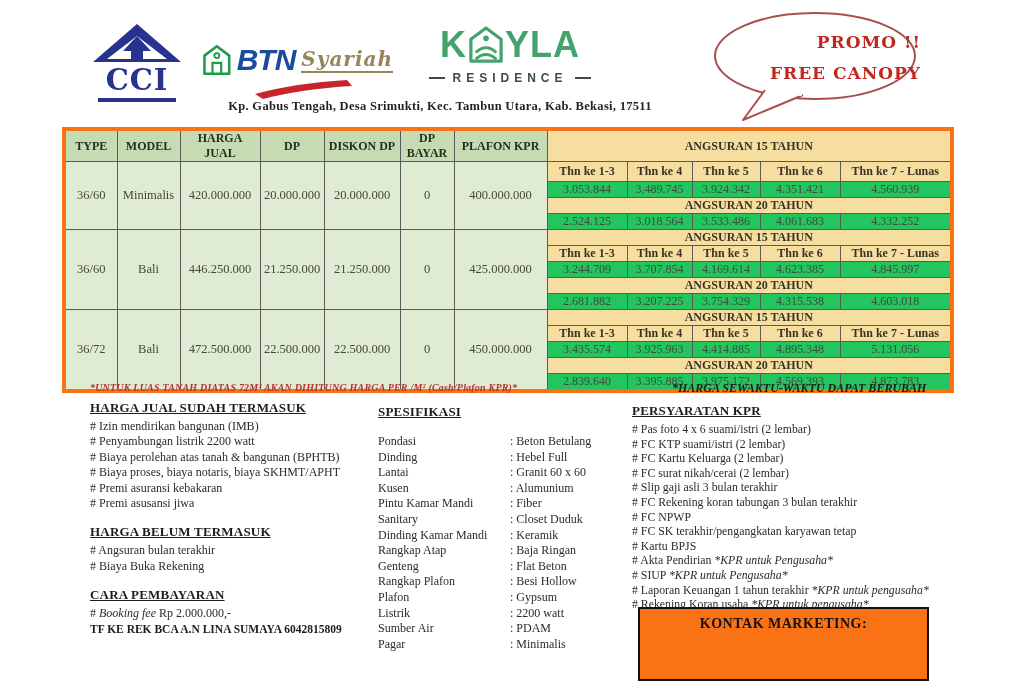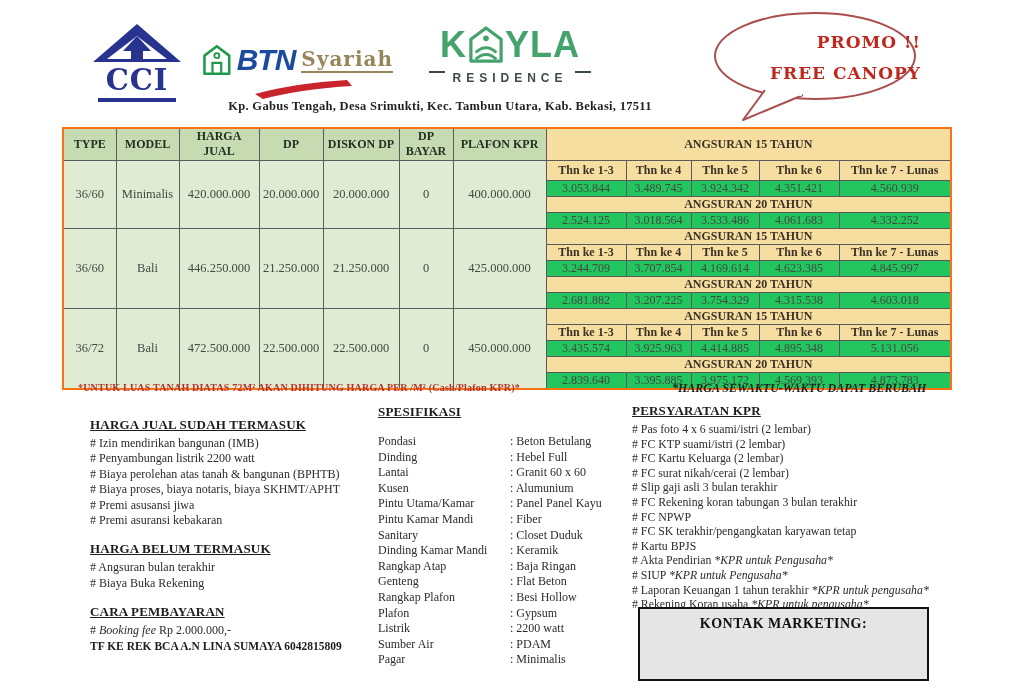--- a/index.html
+++ b/index.html
@@ -10,82 +10,82 @@
   .abs{position:absolute;}
   #cci-logo{left:93px;top:24px;width:88px;height:84px;text-align:center;}
   #cci-logo .cci-text{display:block;margin-top:-4px;font-family:"DejaVu Serif",serif;
       font-weight:bold;font-size:29px;letter-spacing:1px;color:#27338f;line-height:1;}
   #cci-logo .cci-underline{margin:3px auto 0;width:78px;border-bottom:4px solid #27338f;}
 
   #btn-logo{left:203px;top:40px;width:190px;height:62px;}
   .btn-row{display:flex;align-items:center;gap:6px;}
   .btn-word{font-family:"Liberation Sans",sans-serif;font-weight:bold;font-style:italic;
       font-size:30px;color:#1b4a9e;line-height:1;letter-spacing:-1px;}
-  .btn-suffix{font-family:"DejaVu Serif",serif;font-weight:bold;
+  .btn-suffix{font-family:"DejaVu Serif",serif;font-weight:bold;font-style:italic;
       font-size:20px;color:#97855a;letter-spacing:1px;border-bottom:2px solid #97855a;line-height:1.15;}
   #btn-swoosh{position:absolute;left:50px;top:40px;}
 
   #kayla-logo{left:420px;top:26px;width:180px;text-align:center;}
   .kayla-row{display:flex;justify-content:center;align-items:center;gap:2px;}
   .kayla-word{font-family:"Liberation Sans",sans-serif;font-weight:bold;font-size:36px;
       color:#44a36c;line-height:1;letter-spacing:1px;}
-  .kayla-sub-row{display:flex;align-items:flex-start;justify-content:center;gap:7px;margin-top:8px;}
+  .kayla-sub-row{display:flex;align-items:center;justify-content:center;gap:7px;margin-top:8px;}
   .kayla-dash{width:16px;border-top:2px solid #3c4a48;}
   .kayla-sub{font-family:"Liberation Sans",sans-serif;font-weight:bold;font-size:12px;
       letter-spacing:5px;color:#3c4a48;}
 
   #promo-bubble{left:703px;top:10px;width:218px;height:112px;}
   #promo-bubble svg{position:absolute;left:0;top:0;}
   .promo-line{position:absolute;width:100%;text-align:right;font-family:"DejaVu Serif",serif;
       font-weight:bold;color:#c0281e;font-size:17px;letter-spacing:1px;}
   #promo-line1{top:22px;}
   #promo-line2{top:53px;}
 
   #address-line{left:160px;top:99px;width:560px;text-align:center;font-weight:bold;
       font-size:12.5px;color:#231f20;letter-spacing:0.3px;}
 
   
   #table-wrap{left:62px;top:127px;}
   table{border-collapse:collapse;table-layout:fixed;width:888px;}
   td,th{border:1px solid #5a5a5a;padding:0 2px;text-align:center;vertical-align:middle;
       overflow:hidden;}
-  table{border:2px solid #f97316;}
+  table{border:4px solid #f97316;}
   .ghdr{background:#c7dbb3;font-weight:bold;font-size:12px;color:#22301f;}
   .g{background:#dfecd3;font-size:12.5px;color:#44483f;}
   .band{background:#f6dda0;font-weight:bold;font-size:12px;color:#3a3226;}
   .yhdr{background:#f6dda0;font-weight:bold;font-size:12px;color:#3a3226;}
   .val{background:#22c55e;font-size:12px;color:#44483f;}
 
   
-  #note-left{left:78px;top:382px;font-weight:bold;font-size:10px;
+  #note-left{left:90px;top:382px;font-weight:bold;font-style:italic;font-size:10px;
       color:#b6342c;letter-spacing:0.2px;}
   #note-right{left:672px;top:381px;font-weight:bold;font-style:italic;font-size:12px;color:#1d1d1d;}
 
   
   .col-title{font-weight:bold;font-size:13px;text-decoration:underline;color:#1d1d1d;
       letter-spacing:0.2px;}
   .li{font-size:12px;color:#2b2b2b;line-height:15.4px;}
-  #col-included{left:90px;top:417px;width:295px;}
+  #col-included{left:90px;top:400px;width:295px;}
   #col-included .col-title{margin-bottom:3px;}
   .block-gap{margin-top:13px;}
   .tf-line{font-weight:bold;font-size:11.5px;color:#1d1d1d;line-height:15.4px;}
 
   #col-spec{left:378px;top:404px;width:252px;}
   #spec-title{text-align:left;margin-bottom:14px;}
   .spec-row{font-size:12px;line-height:15.6px;color:#2b2b2b;display:flex;}
   .spec-label{width:132px;flex:none;}
   .spec-value{flex:1;}
 
   #col-kpr{left:632px;top:403px;width:334px;}
   #col-kpr .col-title{margin-bottom:3px;}
   #col-kpr .li{font-size:11.8px;line-height:14.6px;}
   #col-kpr i{font-style:italic;}
 
   #contact-box{left:638px;top:607px;width:287px;height:70px;border:2.5px solid #111;
-      background:#e5e5e5;text-align:center;}
+      background:#f97316;text-align:center;}
   #contact-box .contact-label{margin-top:7px;font-weight:bold;font-size:14px;color:#111;
       letter-spacing:0.5px;}
 </style>
 </head>
 <body>
 
 <div id="page">
 
   <div class="abs" id="cci-logo">
     <svg width="88" height="42" viewBox="0 0 88 42">
@@ -281,22 +281,22 @@
   <div class="abs" id="note-right">*HARGA SEWAKTU-WAKTU DAPAT BERUBAH</div>
 
   <div class="abs" id="col-included">
     <div class="col-title">HARGA JUAL SUDAH TERMASUK</div>
     <div>
 
     <div class="li"># Izin mendirikan bangunan (IMB)</div>
         <div class="li"># Penyambungan listrik 2200 watt</div>
         <div class="li"># Biaya perolehan atas tanah &amp; bangunan (BPHTB)</div>
         <div class="li"># Biaya proses, biaya notaris, biaya SKHMT/APHT</div>
+        <div class="li"># Premi asuransi kebakaran</div>
         <div class="li"># Premi asusansi jiwa</div>
-        <div class="li"># Premi asuransi kebakaran</div>
       </div>
     <div class="col-title block-gap">HARGA BELUM TERMASUK</div>
     <div>
 
     <div class="li"># Angsuran bulan terakhir</div>
         <div class="li"># Biaya Buka Rekening</div>
       </div>
     <div class="col-title block-gap">CARA PEMBAYARAN</div>
     <div class="li"><span># </span><i>Booking fee</i><span> Rp 2.000.000,-</span></div>
     <div class="tf-line">TF KE REK BCA A.N LINA SUMAYA 6042815809</div>
@@ -319,24 +319,20 @@
         <div class="spec-row">
           <span class="spec-label">Lantai</span>
           <span class="spec-value">: Granit 60 x 60</span>
         </div>
 
         <div class="spec-row">
           <span class="spec-label">Kusen</span>
           <span class="spec-value">: Alumunium</span>
         </div>
 
-        <div class="spec-row">
-          <span class="spec-label">Pintu Utama/Kamar</span>
-          <span class="spec-value">: Panel Panel Kayu</span>
-        </div>
 
         <div class="spec-row">
           <span class="spec-label">Pintu Kamar Mandi</span>
           <span class="spec-value">: Fiber</span>
         </div>
 
         <div class="spec-row">
           <span class="spec-label">Sanitary</span>
           <span class="spec-value">: Closet Duduk</span>
         </div>

